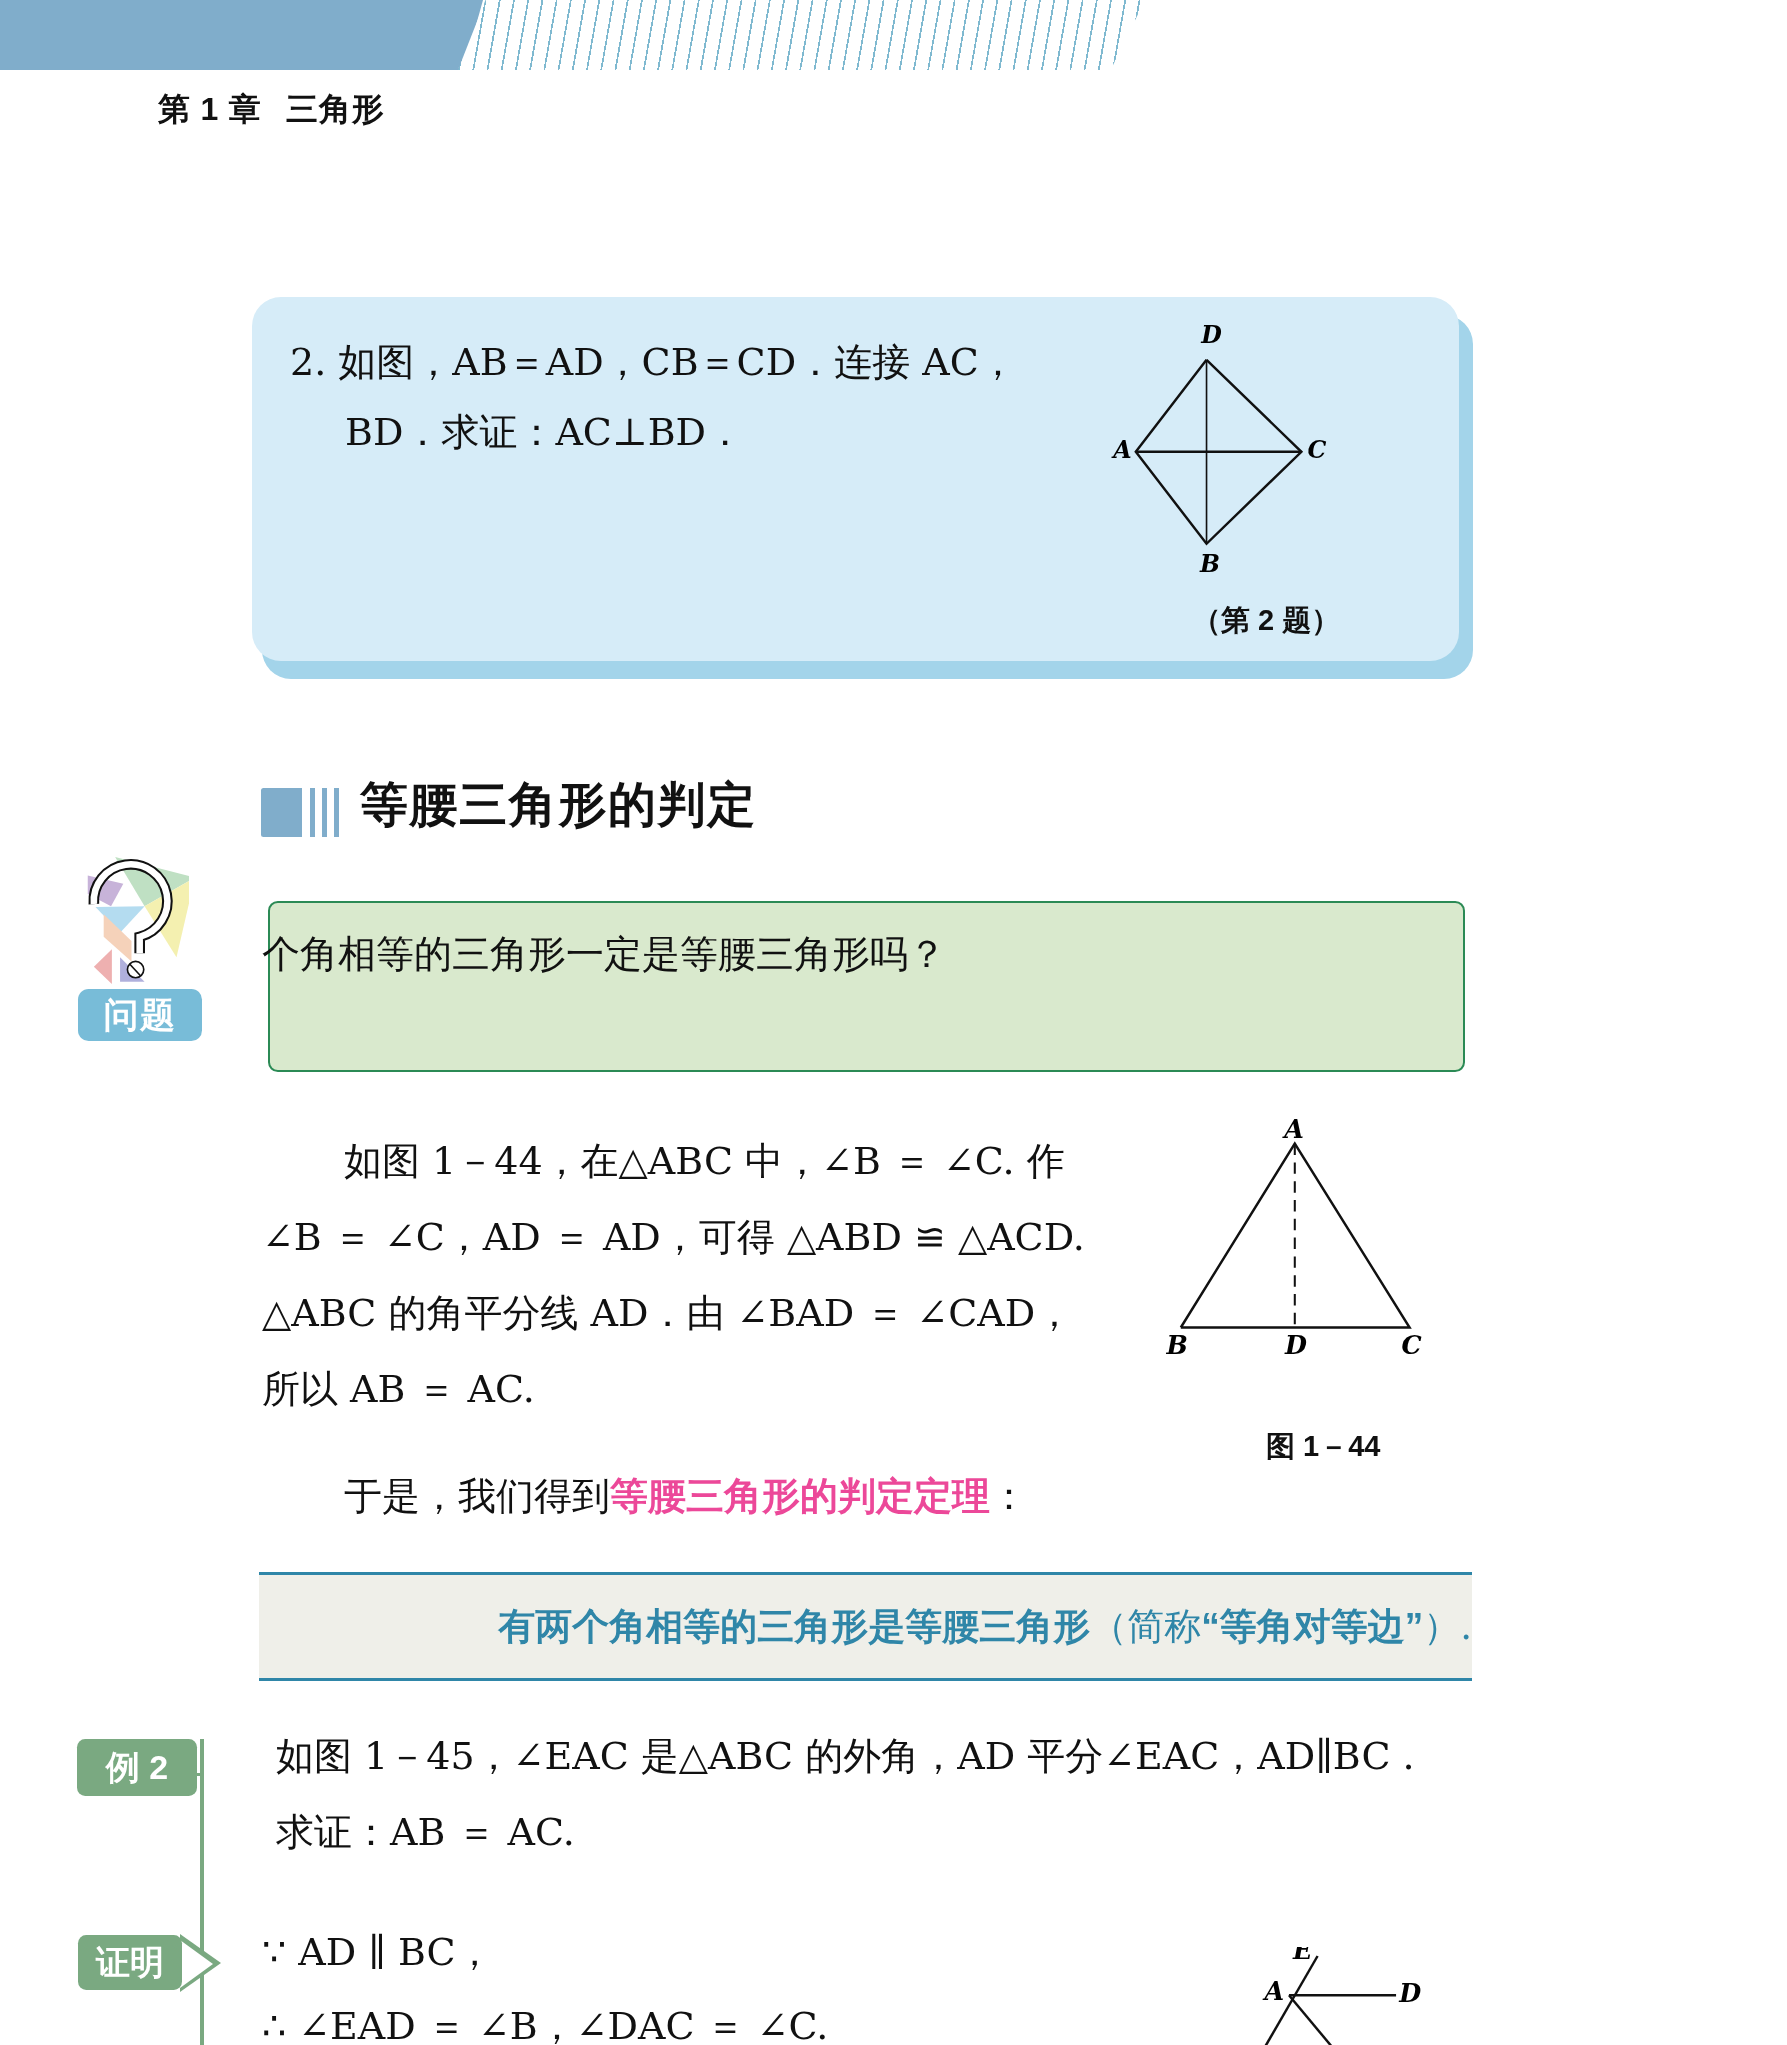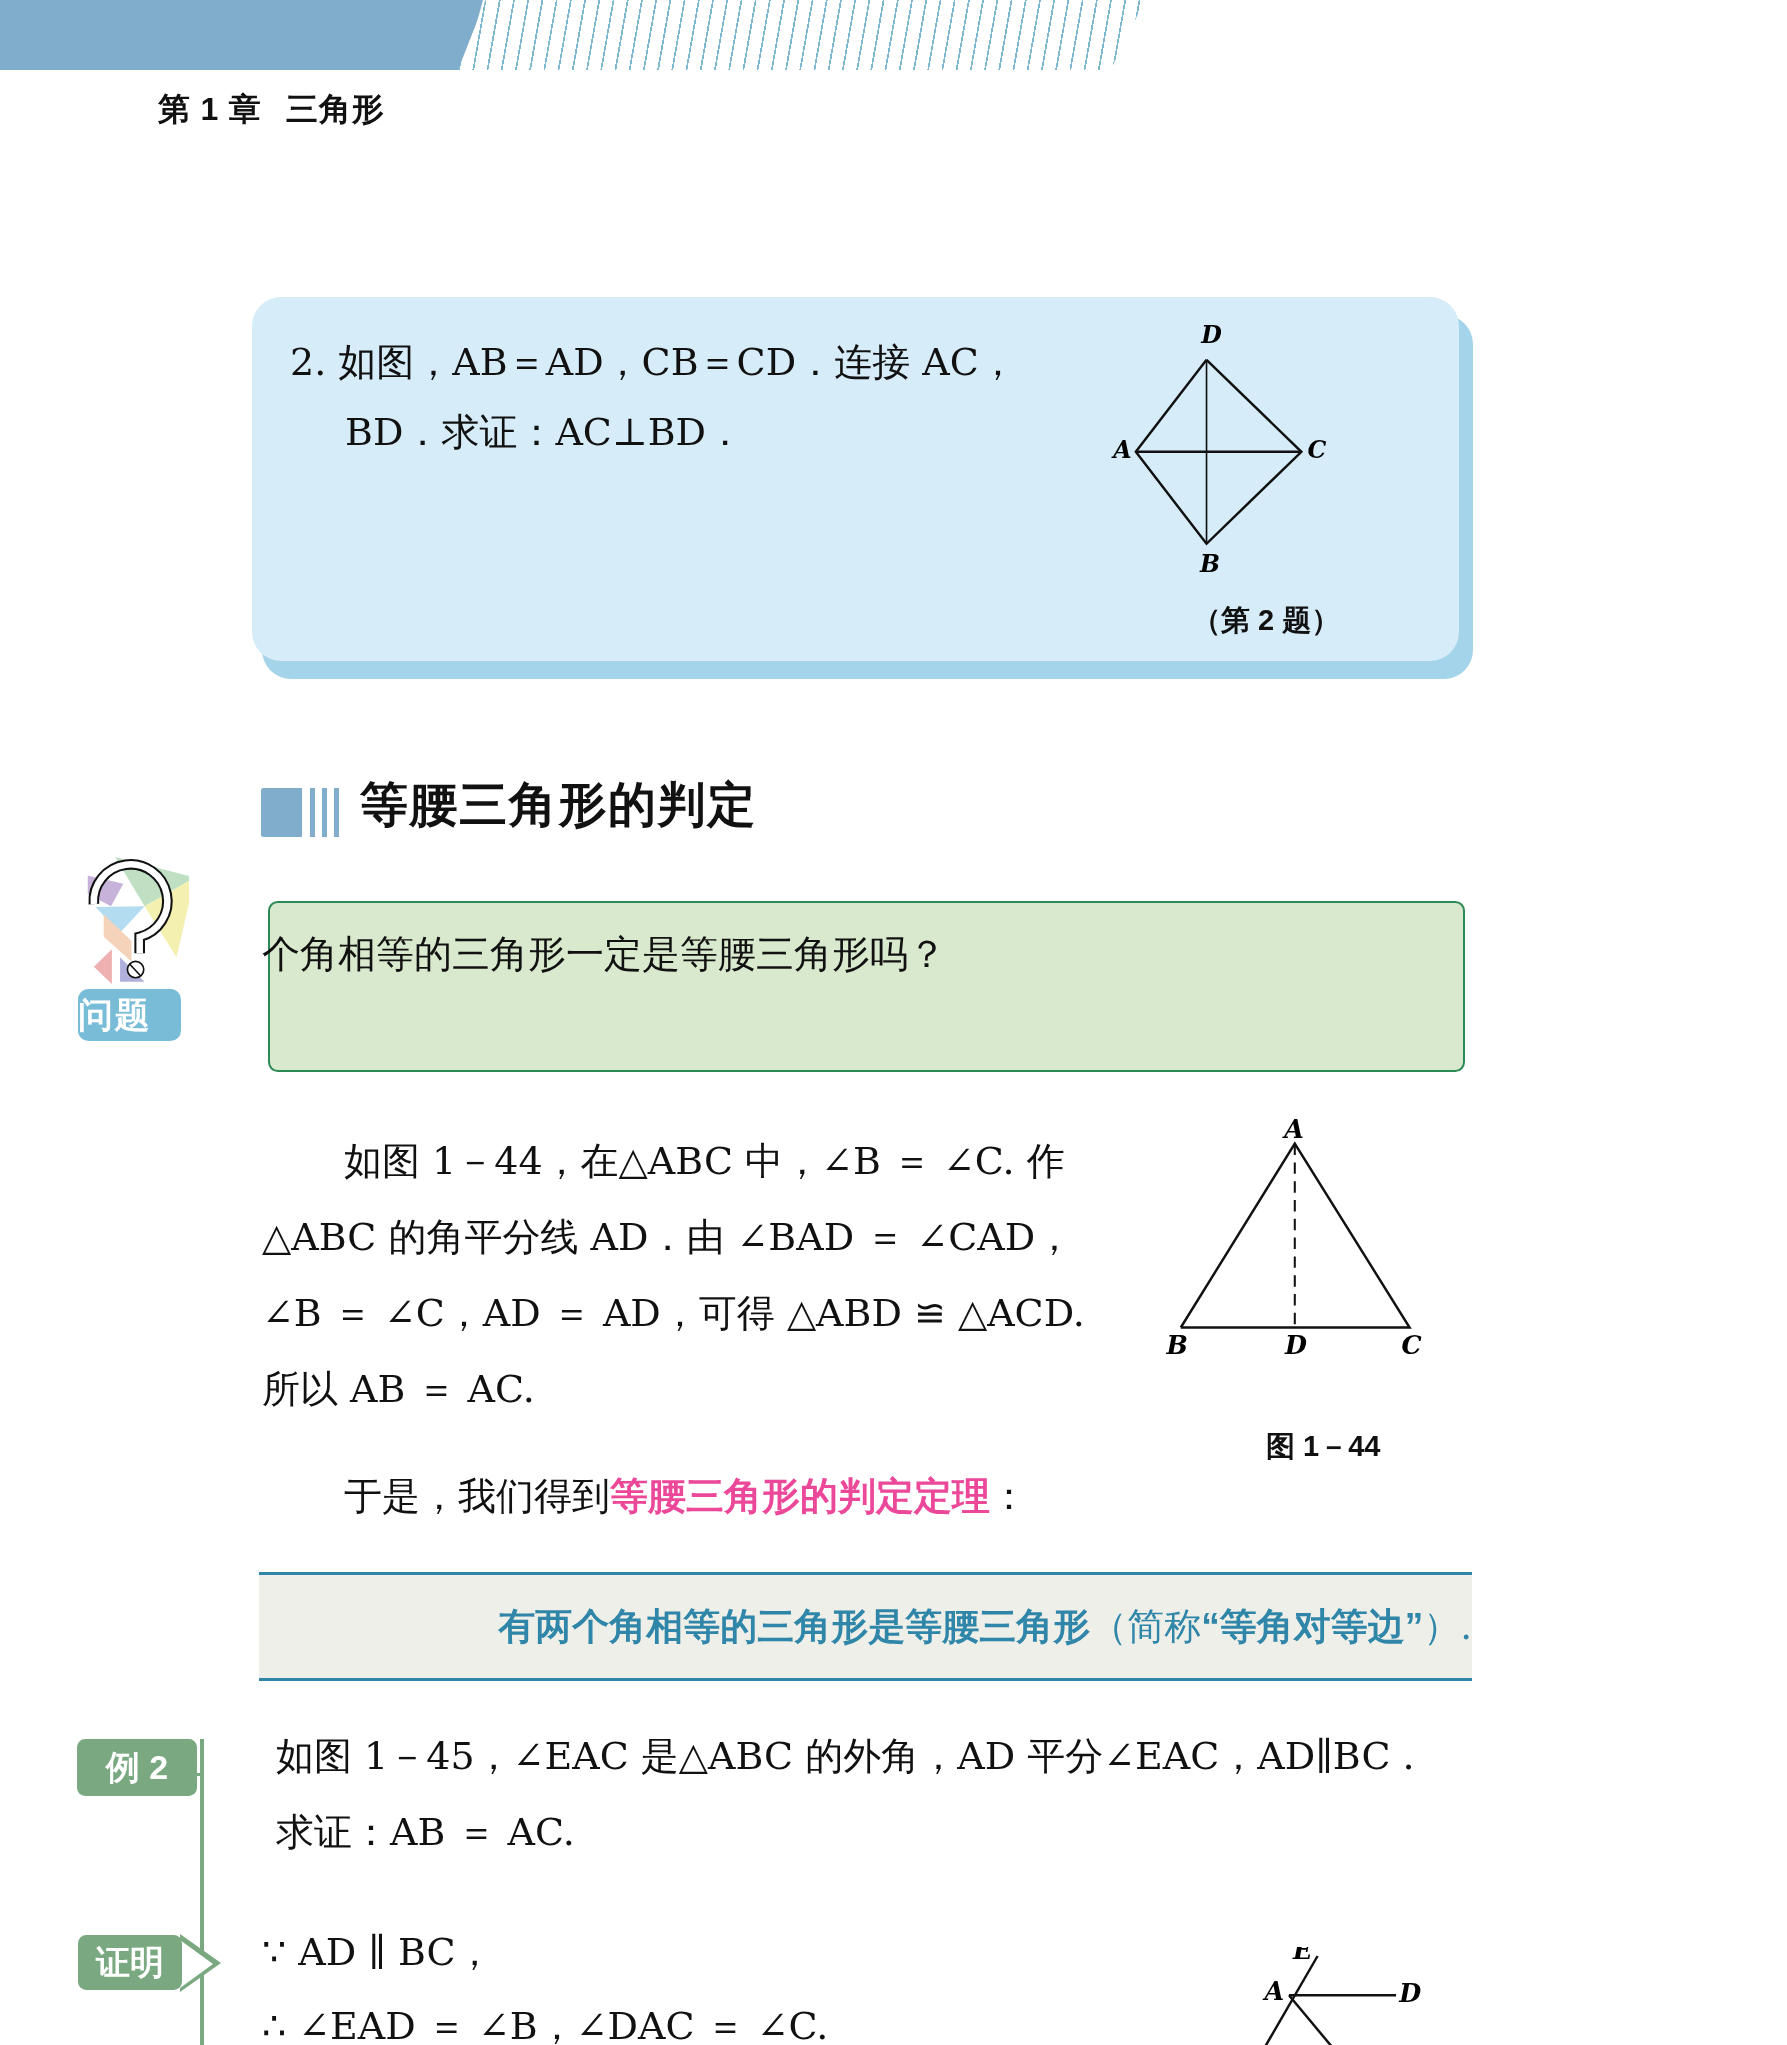--- a/index.html
+++ b/index.html
@@ -49,23 +49,23 @@
   
   .sec-bar { left:261px; top:788px; width:41px; height:49px; background:#80adcb; border-radius:2.5px 0 0 2.5px; }
   .sec-line { top:788px; width:4.9px; height:49px; background:#80adcb; }
   .sec-title {
     left:360px; top:773px; font-family:"Liberation Sans","DejaVu Sans",sans-serif;
     font-weight:bold; font-size:48px; letter-spacing:1.6px;
   }
 
   
   .q-label {
-    left:78px; top:989px; width:103px; height:52px; background:#78bcd8;
+    left:78px; top:989px; width:124px; height:52px; background:#78bcd8;
     border-radius:10.6px; color:#fff; font-family:"Liberation Sans","DejaVu Sans",sans-serif;
-    font-weight:bold; font-size:35px; line-height:52px; letter-spacing:1.6px;
+    font-weight:bold; font-size:35px; text-align:center; line-height:52px; letter-spacing:1.6px;
   }
   .q-box {
     left:268px; top:901px; width:1197px; height:171px;
     background:#d9e9cd; border:2.5px solid #2b8a55; border-radius:9.8px; box-sizing:border-box;
   }
   .q-text {
     left:327px; top:916px; width:1129px; font-size:38px; line-height:76px;
   }
   .q-text .l2 { margin-left:-65px; display:block; }
 
@@ -154,22 +154,22 @@
 </svg>
 <div class="abs q-label">问题</div>
 
 <div class="abs q-box"></div>
 <div class="abs q-text">
   <span class="l2">个角相等的三角形一定是等腰三角形吗？</span>
 </div>
 
 <div class="abs para p1">
   <div class="first">如图 1－44，在△ABC 中，∠B ＝ ∠C. 作</div>
+  <div>∠B ＝ ∠C，AD ＝ AD，可得 △ABD ≌ △ACD.</div>
   <div>△ABC 的角平分线 AD．由 ∠BAD ＝ ∠CAD，</div>
-  <div>∠B ＝ ∠C，AD ＝ AD，可得 △ABD ≌ △ACD.</div>
   <div>所以 AB ＝ AC.</div>
 </div>
 <div class="abs para" style="left:344px;top:1458px">
   <span>于是，我们得到</span><span class="accent">等腰三角形的判定定理</span><span>：</span>
 </div>
 
 <svg class="abs" style="left:1150px;top:1113px" width="319" height="335" viewBox="0 0 780 820">
   <g stroke="#111" fill="none" stroke-width="6">
     <polyline points="75,525 354,75 635,525 75,525"></polyline>
     <line x1="354" y1="75" x2="354" y2="525" stroke-dasharray="28,18" stroke-width="5"></line>

